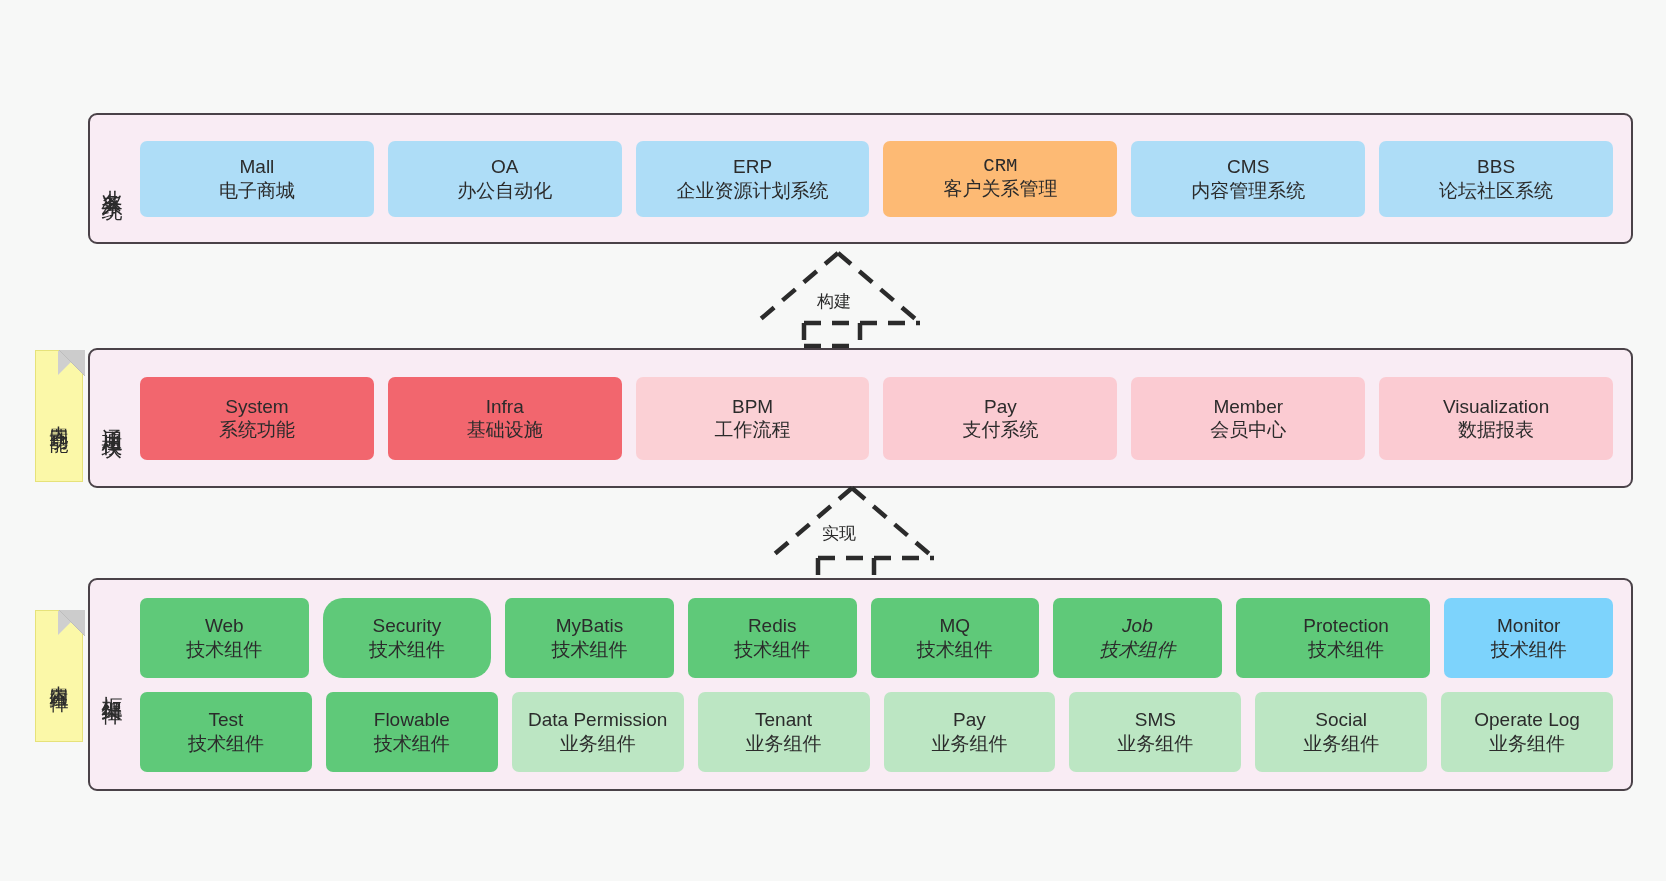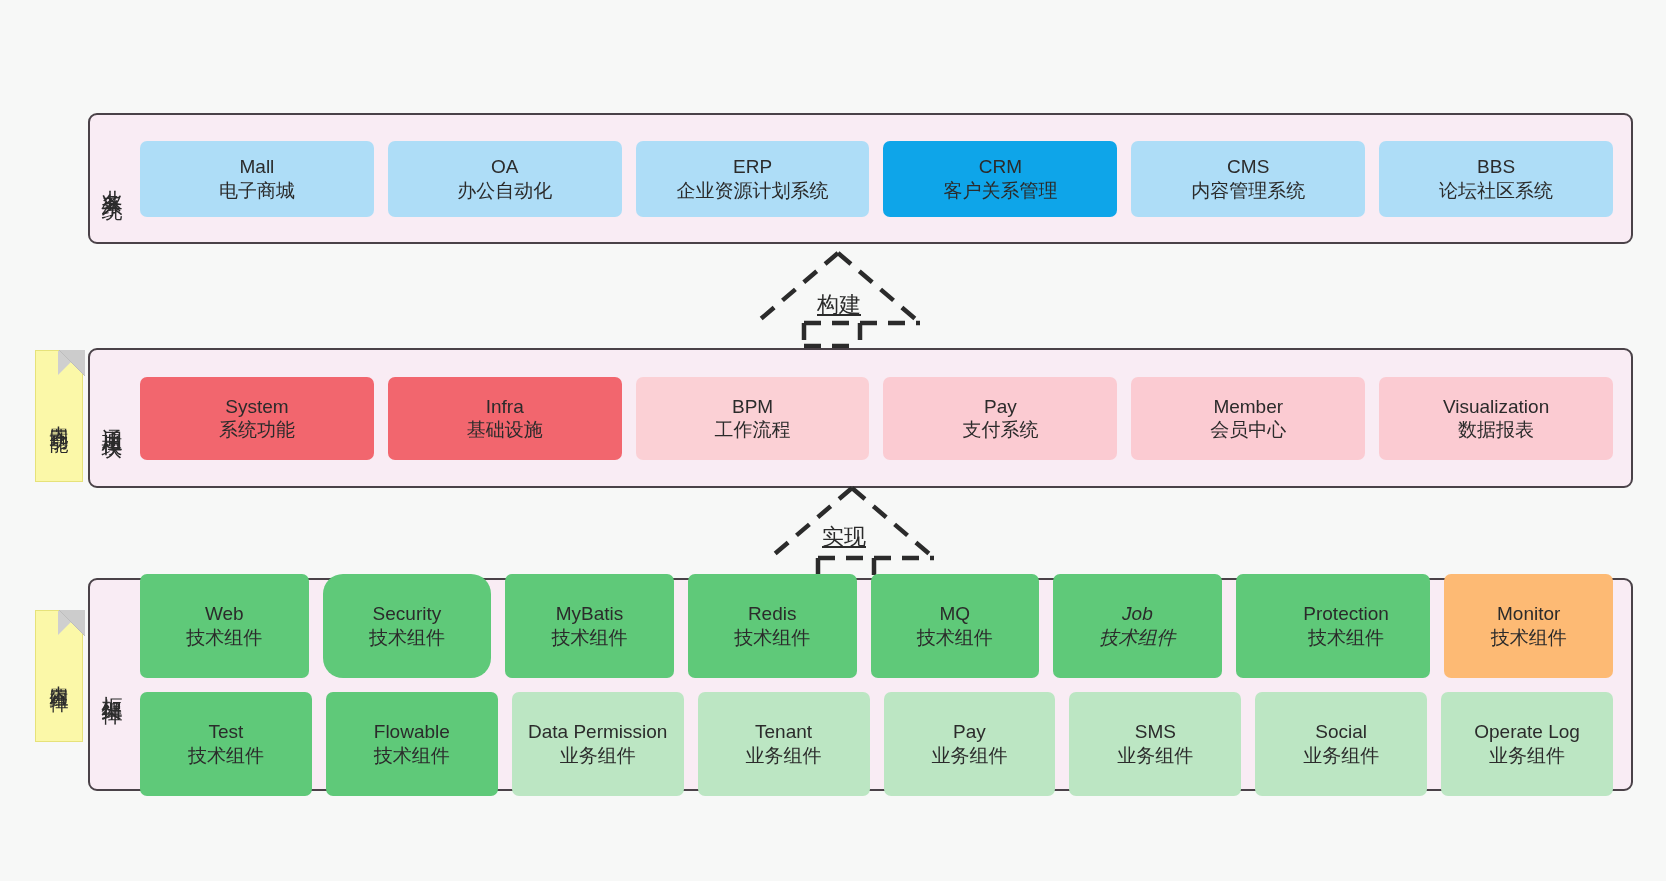--- a/index.html
+++ b/index.html
@@ -63,21 +63,21 @@
   .cell .cn { font-size: 19px; }
 
   
   #layer-business { left: 88px; top: 113px; width: 1545px; height: 131px; }
   #layer-business .cell { height: 76px; }
 
   #layer-module { left: 88px; top: 348px; width: 1545px; height: 140px; }
   #layer-module .cell { height: 83px; }
 
   #layer-framework { left: 88px; top: 578px; width: 1545px; height: 213px; }
-  #layer-framework .cell { height: 104px; }
+  #layer-framework .cell { height: 80px; }
 
   
   .note {
     position: absolute;
     width: 48px;
     background: #FBF8A8;
     border: 1px solid #E6E27A;
     display: flex;
     align-items: center;
     justify-content: center;
@@ -114,26 +114,25 @@
     position: absolute;
     top: 0; right: 0;
     width: 25px; height: 25px;
     pointer-events: none;
   }
 
   
   .arrow { position: absolute; }
   .arrow-label {
     position: absolute;
-    font-size: 22px;
+    font-size: 17px;
     color: #2B2B2B;
     background: transparent;
     white-space: nowrap;
     user-select: none;
-    text-decoration: underline;
   }
   #arrow-build { left: 748px; top: 247px; width: 180px; height: 101px; }
   #arrow-build-label { left: 817px; top: 290px; }
   #arrow-impl { left: 762px; top: 482px; width: 180px; height: 101px; }
   #arrow-impl-label { left: 822px; top: 522px; }
 </style>
 </head>
 <body>
 
 <div id="stage" style="background: rgb(247, 248, 247);">
@@ -147,21 +146,21 @@
           <span class="cn">电子商城</span>
         </div>
         <div class="cell" style="background: rgb(174, 221, 247);">
           <span class="en">OA</span>
           <span class="cn">办公自动化</span>
         </div>
         <div class="cell" style="background: rgb(174, 221, 247);">
           <span class="en">ERP</span>
           <span class="cn">企业资源计划系统</span>
         </div>
-        <div class="cell" style="background: #0ea5e9;">
+        <div class="cell" style="background: #fdba74; font-family: Liberation Mono, monospace;">
           <span class="en">CRM</span>
           <span class="cn">客户关系管理</span>
         </div>
         <div class="cell" style="background: rgb(174, 221, 247);">
           <span class="en">CMS</span>
           <span class="cn">内容管理系统</span>
         </div>
         <div class="cell" style="background: rgb(174, 221, 247);">
           <span class="en">BBS</span>
           <span class="cn">论坛社区系统</span>
@@ -243,21 +242,21 @@
           <span class="cn">技术组件</span>
         </div>
         <div class="cell" style="background: rgb(95, 201, 121); font-style: italic;">
           <span class="en">Job</span>
           <span class="cn">技术组件</span>
         </div>
         <div class="cell" style="background: rgb(95, 201, 121); padding-left: 32px;">
           <span class="en">Protection</span>
           <span class="cn">技术组件</span>
         </div>
-        <div class="cell" style="background: #fdba74;">
+        <div class="cell" style="background: #7dd3fc;">
           <span class="en">Monitor</span>
           <span class="cn">技术组件</span>
         </div>
       </div>
       <div class="row">
         <div class="cell" style="background: rgb(95, 201, 121);">
           <span class="en">Test</span>
           <span class="cn">技术组件</span>
         </div>
         <div class="cell" style="background: rgb(95, 201, 121);">

